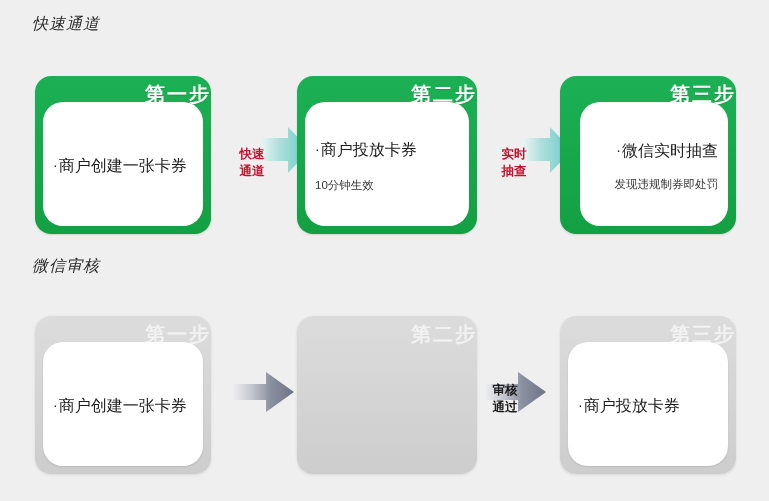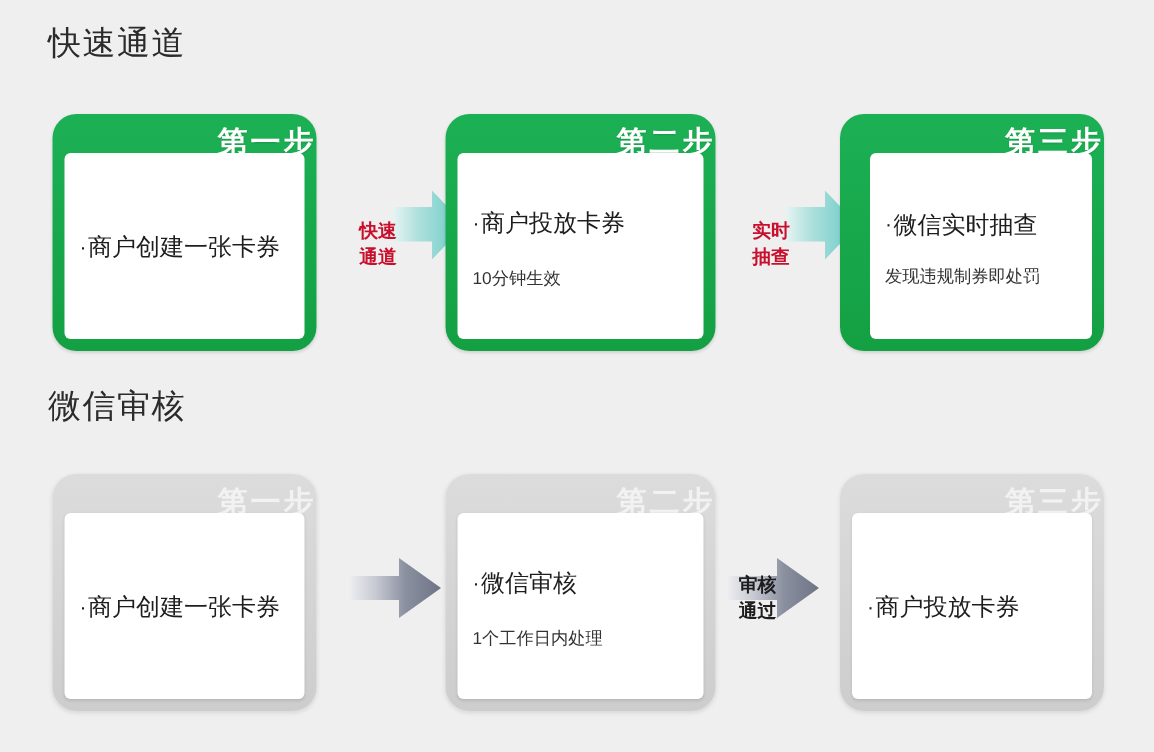--- a/index.html
+++ b/index.html
@@ -8,25 +8,26 @@
     background:#efefef;
     font-family:"Liberation Sans","DejaVu Sans",sans-serif;
     overflow:hidden;
     position:relative;
   }
   .stage{position:absolute;left:0;top:0;width:769px;height:501px;}
 
   
   .section-title{
     position:absolute;
-    font-size:22px;
+    font-size:16px;
     color:#2b2b2b;
     letter-spacing:1px;
     white-space:nowrap;
     font-weight:400;
+    font-style:italic;
   }
   #title-fast{left:32px;top:14px;}
   #title-normal{left:32px;top:256px;}
 
   
   .card{
     position:absolute;
     border-radius:16px;
     box-sizing:border-box;
     padding:4px;
@@ -38,21 +39,21 @@
     font-size:20px;
     font-weight:bold;
     letter-spacing:2px;
     color:#ffffff;
     pointer-events:none;
   }
   .card .card-body{
     position:absolute;
     left:8px;right:8px;top:26px;bottom:8px;
     background:#ffffff;
-    border-radius:4px;
+    border-radius:20px;
     box-sizing:border-box;
     padding:14px 10px 10px 10px;
     display:flex;
     flex-direction:column;
     justify-content:center;
   }
   .card.green{
     background:#17a84a;
     background:linear-gradient(180deg,#1cb054 0%,#13a043 100%);
     box-shadow:0 1px 2px rgba(0,0,0,.12);
@@ -72,21 +73,21 @@
     line-height:1.4;
     white-space:nowrap;
   }
   .line-main .bullet{font-size:14px;margin-right:1px;vertical-align:1px;}
   .line-sub{
     font-size:11.5px;
     color:#333333;
     margin-top:16px;
     white-space:nowrap;
   }
-  .body-center{align-items:flex-start;text-align:center;margin-left:12px;}
+  .body-center{align-items:flex-end;text-align:center;margin-left:12px;}
   .body-center .line-sub{margin-top:14px;}
 
   
   .arrow{
     position:absolute;
   }
   .arrow svg{display:block;}
   .arrow-label{
     position:absolute;
     text-align:center;
@@ -192,26 +193,20 @@
       <path d="M0 14 L34 14 L34 2 L62 22 L34 42 L34 30 L0 30 Z" fill="url(#greyGrad1)"></path>
     </svg>
   </div>
   <div class="arrow-label dark" style="left:238px;top:364px;width:44px;">
     <div></div>
     <div></div>
   </div>
 
   <div class="card grey" style="left:297px;top:316px;width:180px;height:158px;">
     <div class="card-head">第二步</div>
-    <div class="card-body">
-      <div class="line-main">
-        <span class="bullet">·</span><span>微信审核</span>
-      </div>
-      <div class="line-sub">1个工作日内处理</div>
-    </div>
   </div>
 
   <div class="arrow" style="left:484px;top:370px;">
     <svg width="62" height="44" viewBox="0 0 62 44" aria-hidden="true">
       <defs>
         <linearGradient id="greyGrad2" x1="0" y1="0" x2="1" y2="0">
           <stop offset="0%" stop-color="#f0f0f2"></stop>
           <stop offset="30%" stop-color="#c6c9d2"></stop>
           <stop offset="62%" stop-color="#8b90a0"></stop>
           <stop offset="100%" stop-color="#6e7486"></stop>

